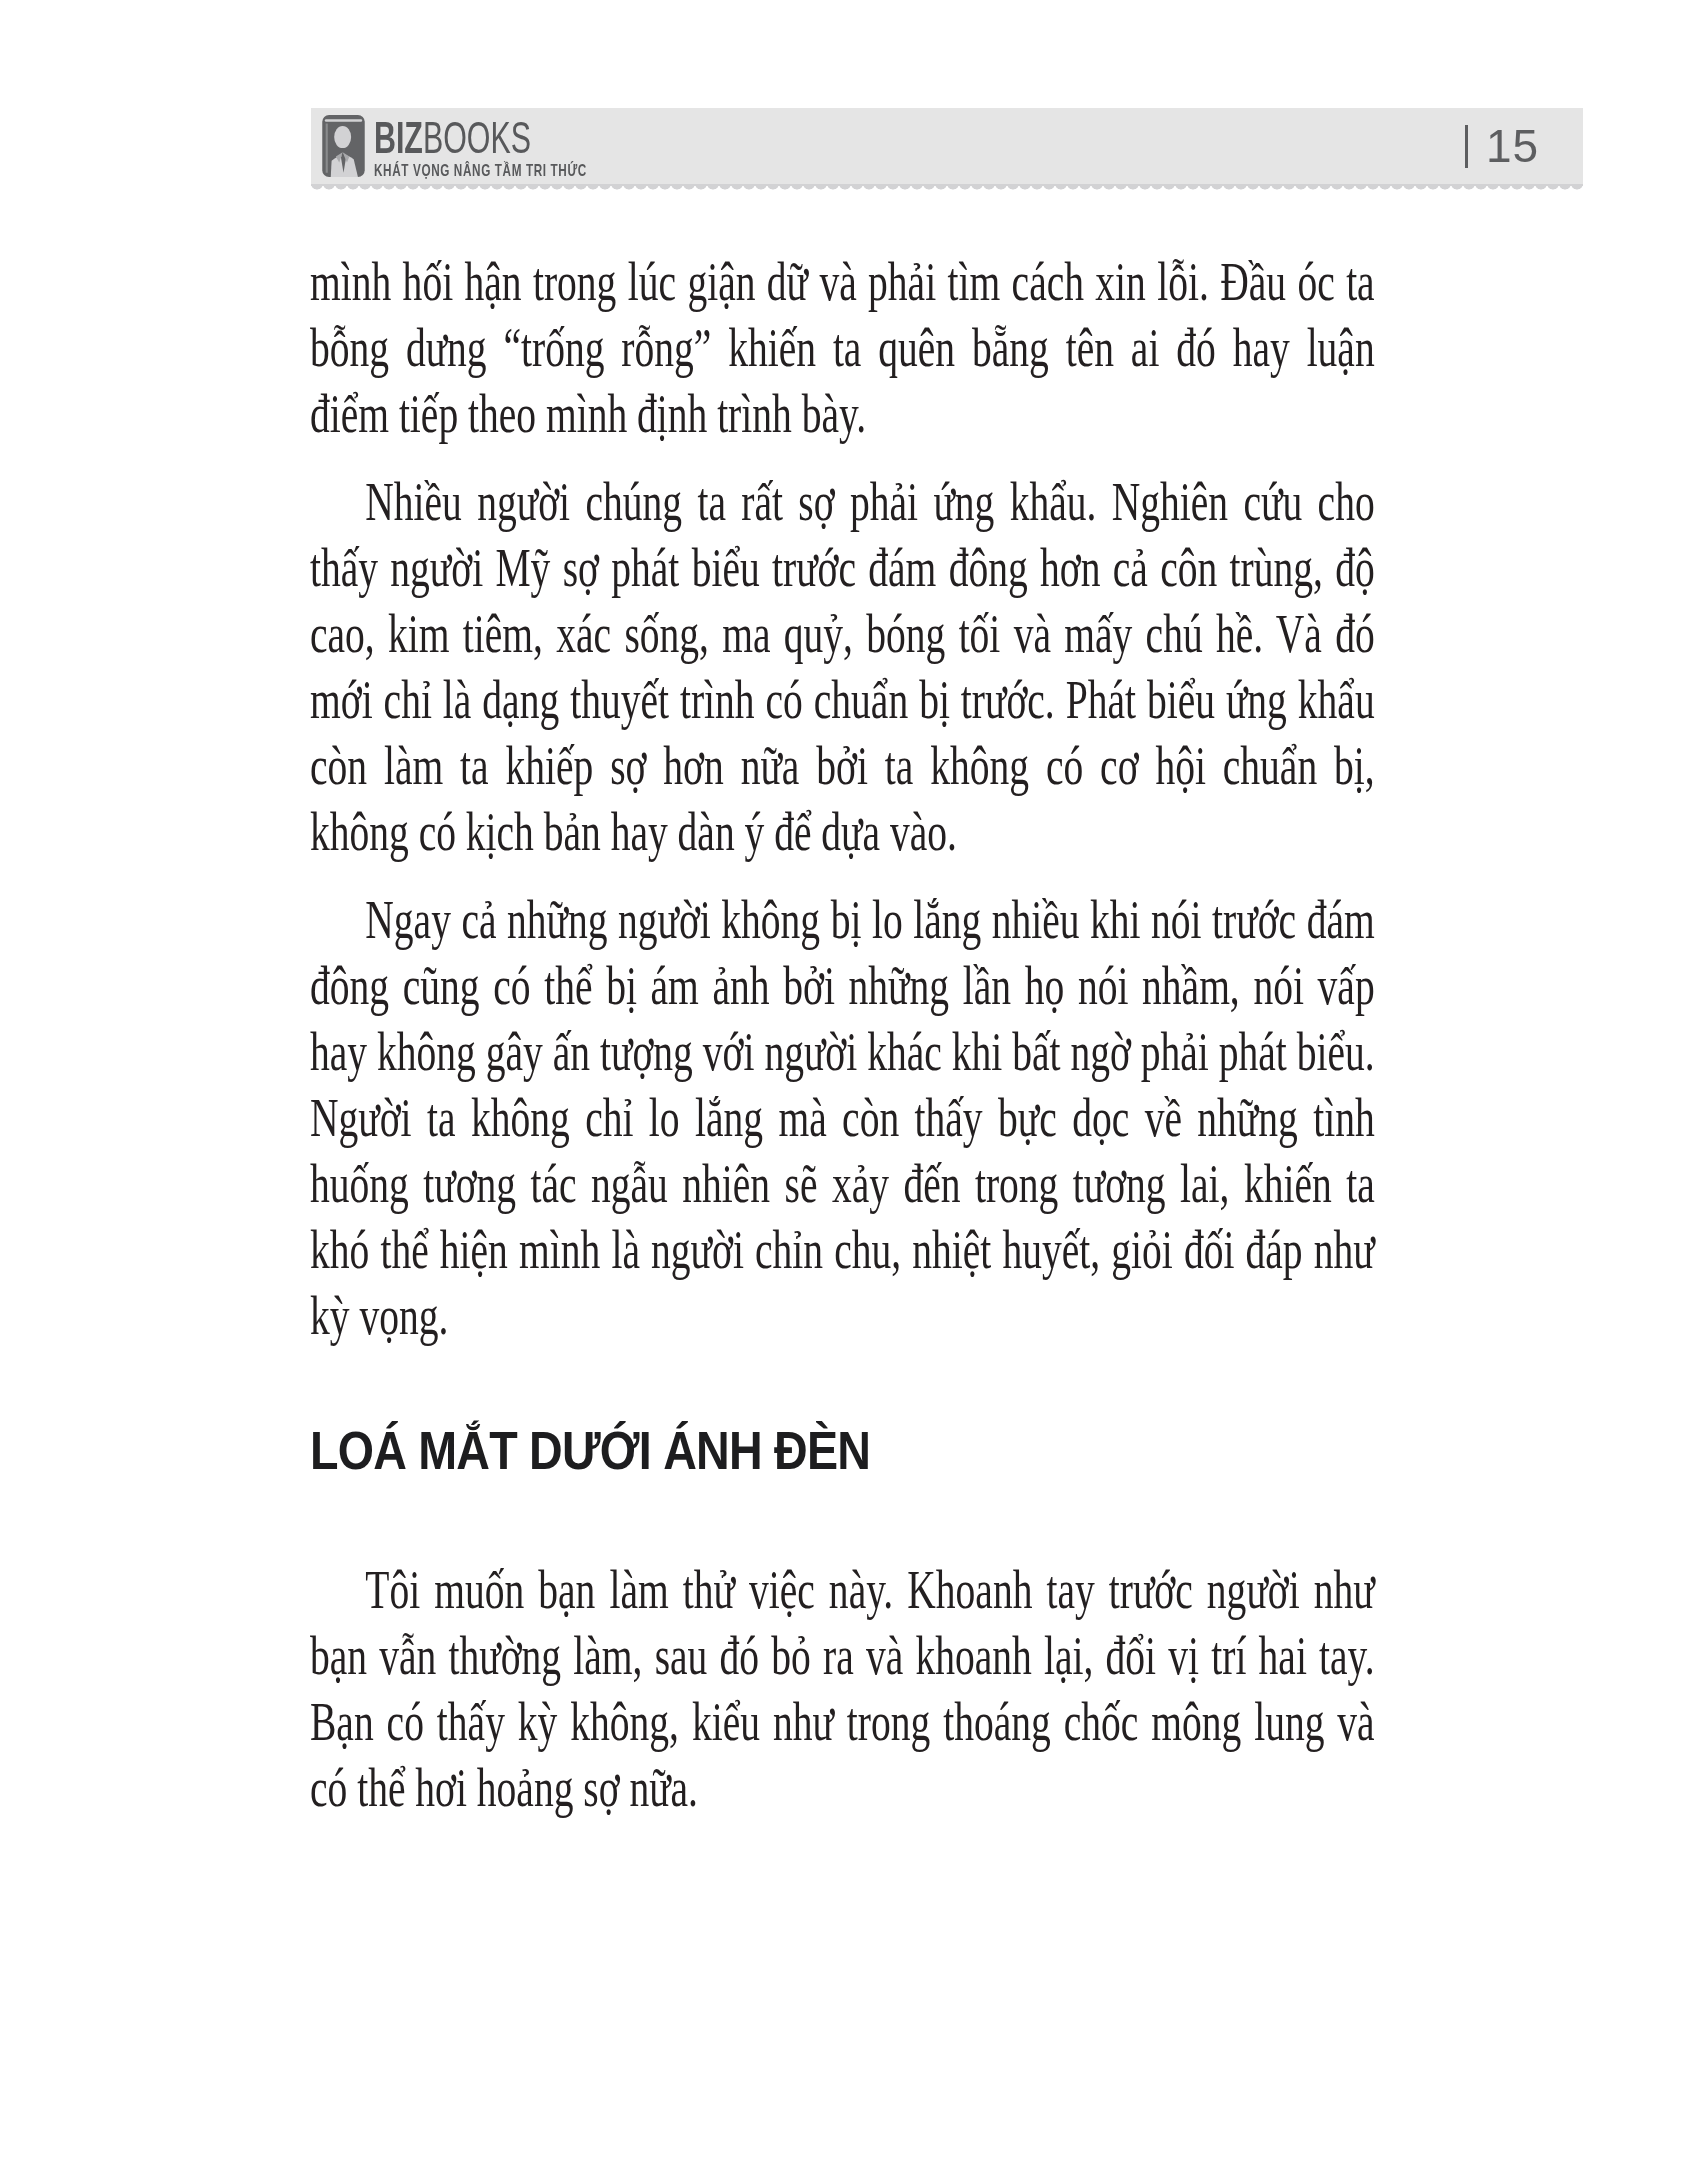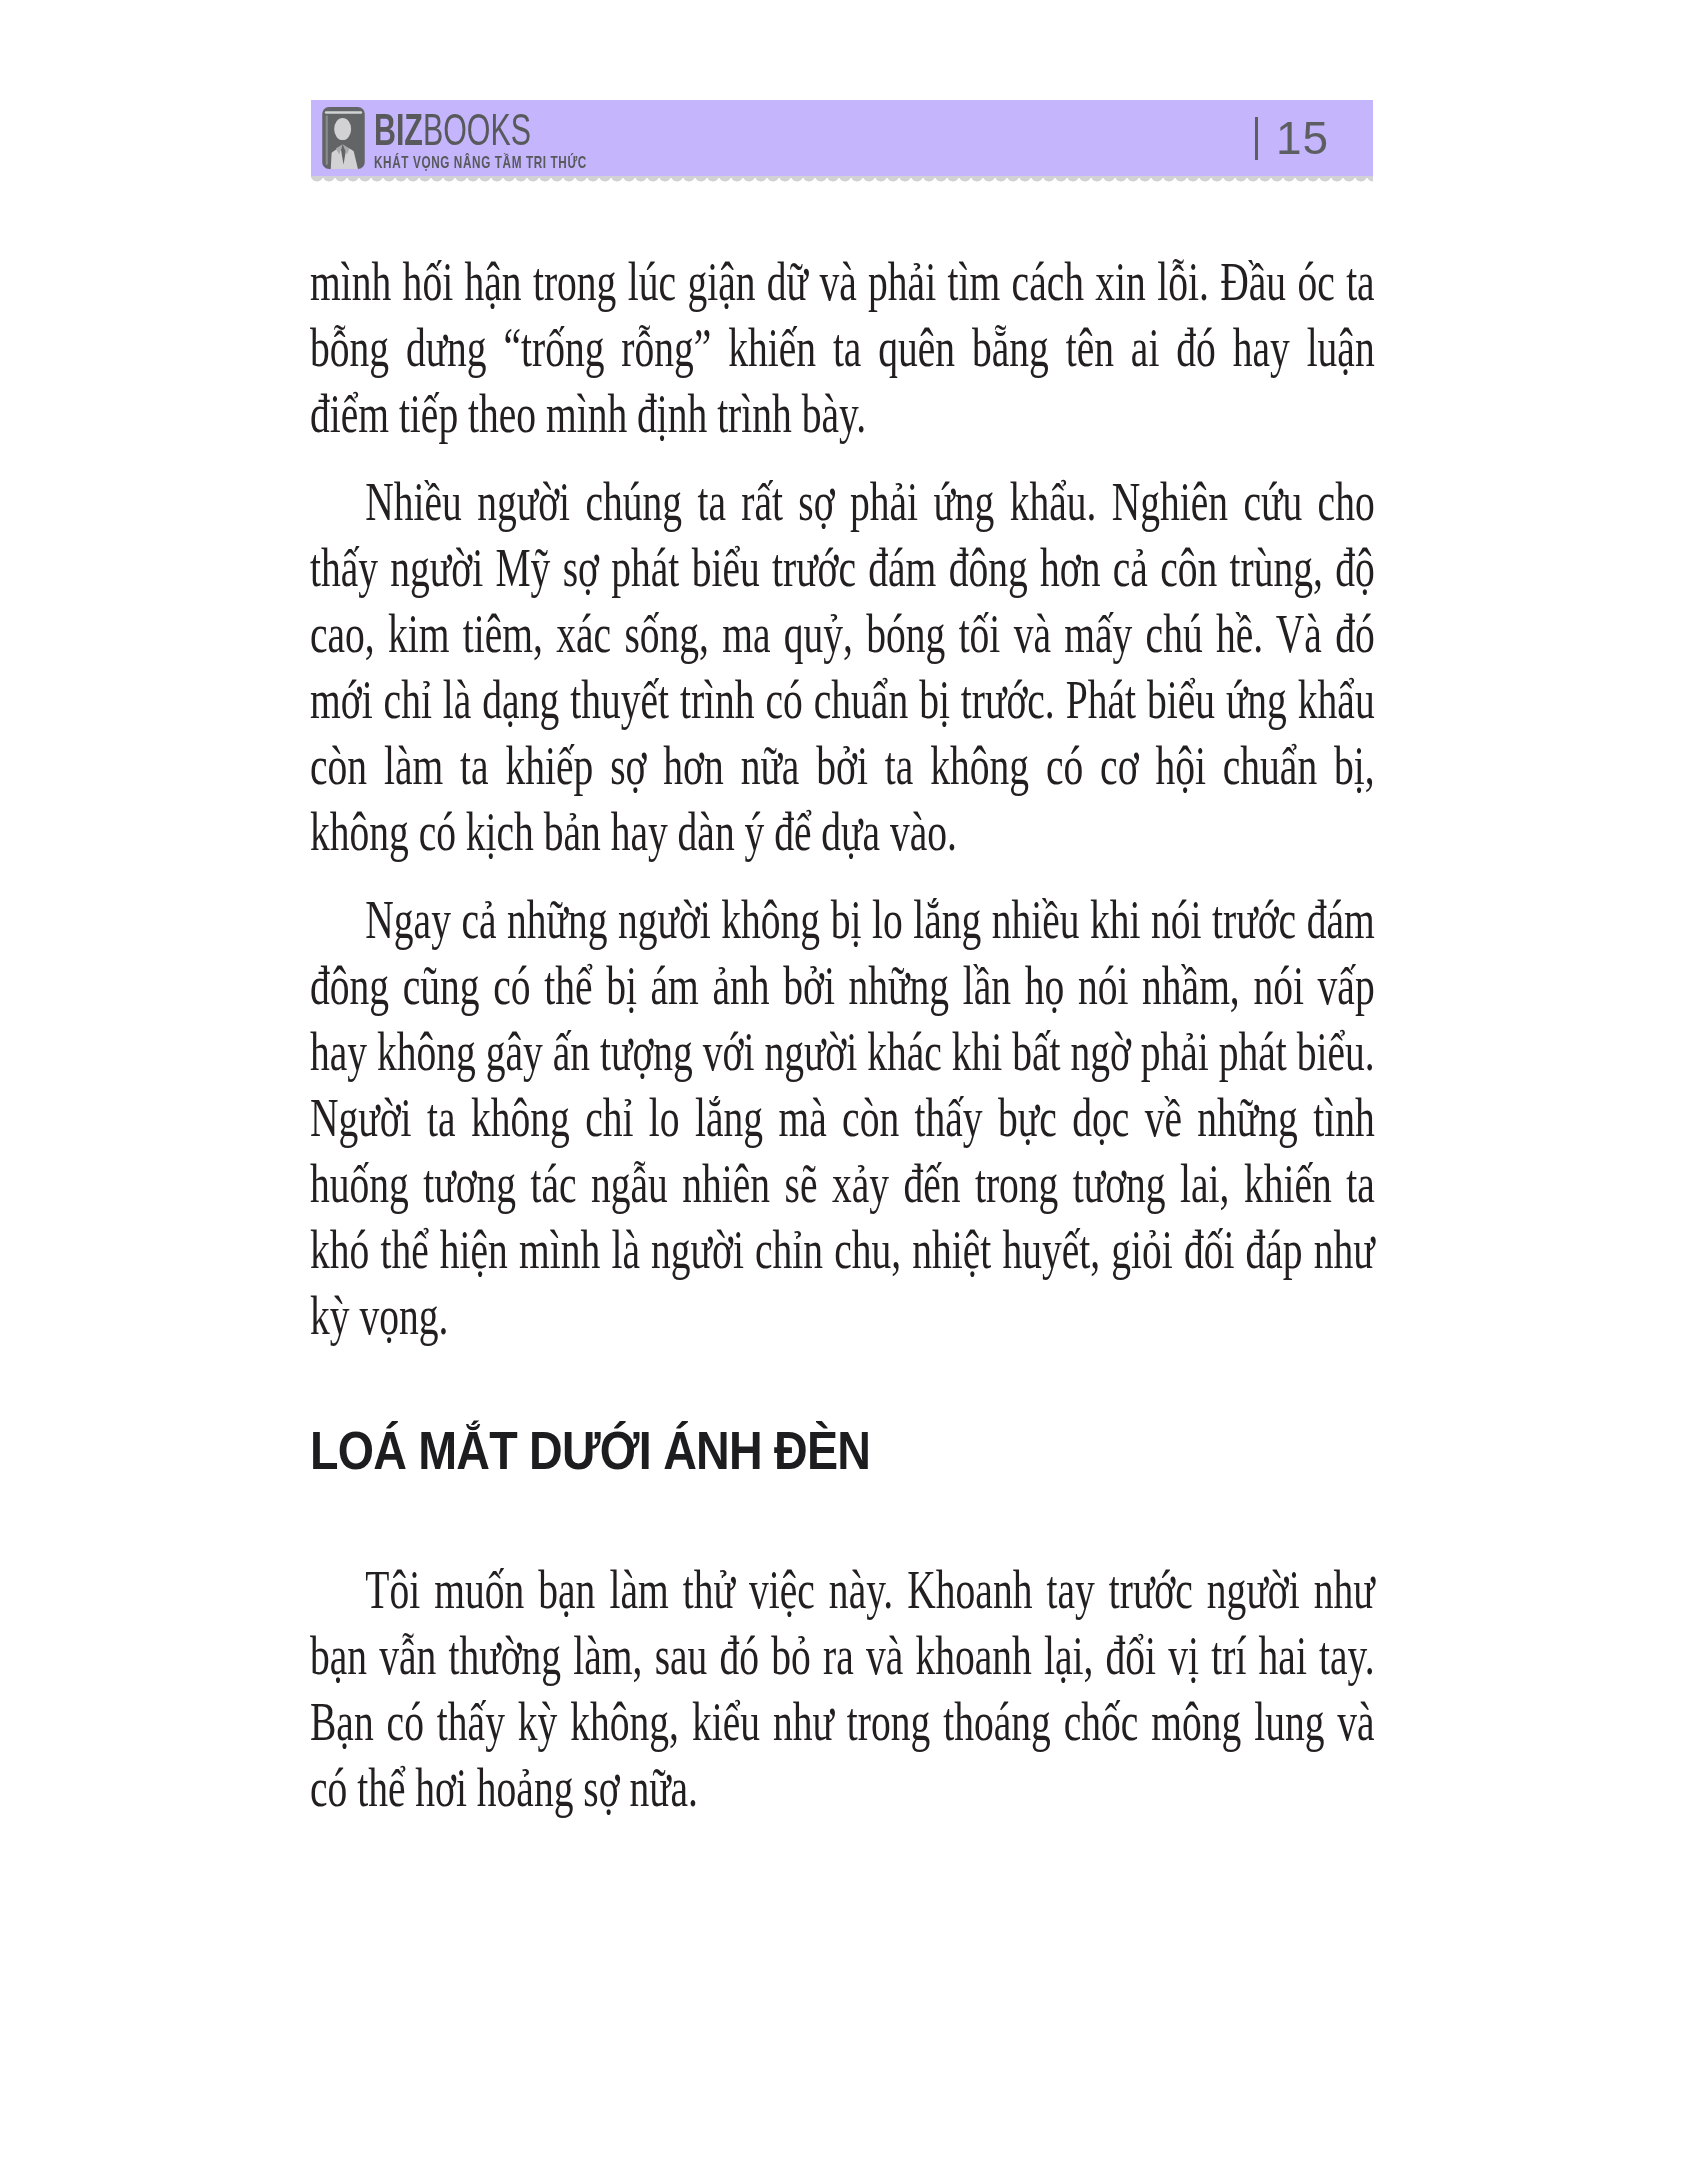--- a/index.html
+++ b/index.html
@@ -9,24 +9,24 @@
     height: 2181px;
     background: #ffffff;
     overflow: hidden;
     font-family: "Liberation Serif", serif;
   }
 
   
   .header-bar {
     position: absolute;
     left: 311px;
-    top: 100px;
-    width: 1062px;
+    top: 108px;
+    width: 1272px;
     height: 76px;
-    background: #c4b5fd;
+    background: #e5e5e5;
   }
   
   .header-bar::after {
     content: "";
     position: absolute;
     top: 100%;
     left: 0;
     width: 100%;
     height: 6.8px;
     background-image: radial-gradient(circle at 6px -0.9px, #d2d2d4 6px, rgba(0,0,0,0) 6.5px);

